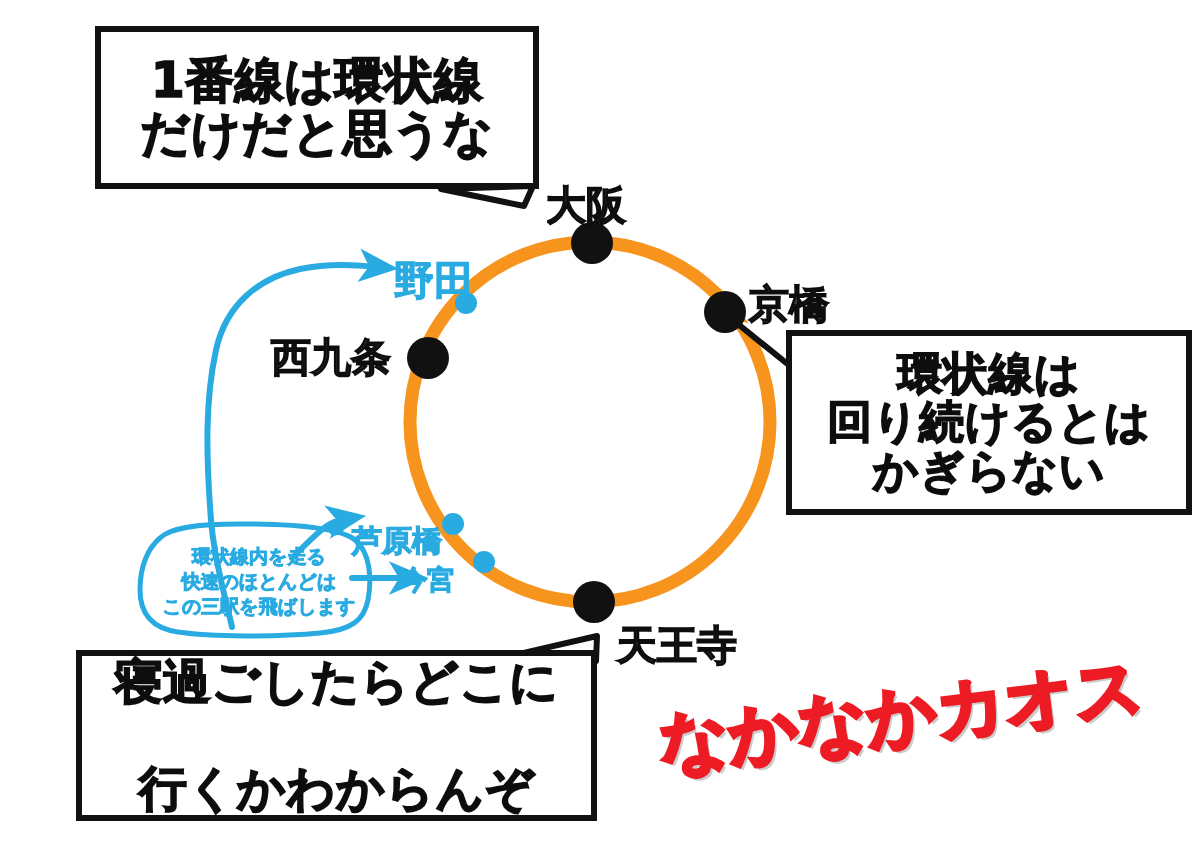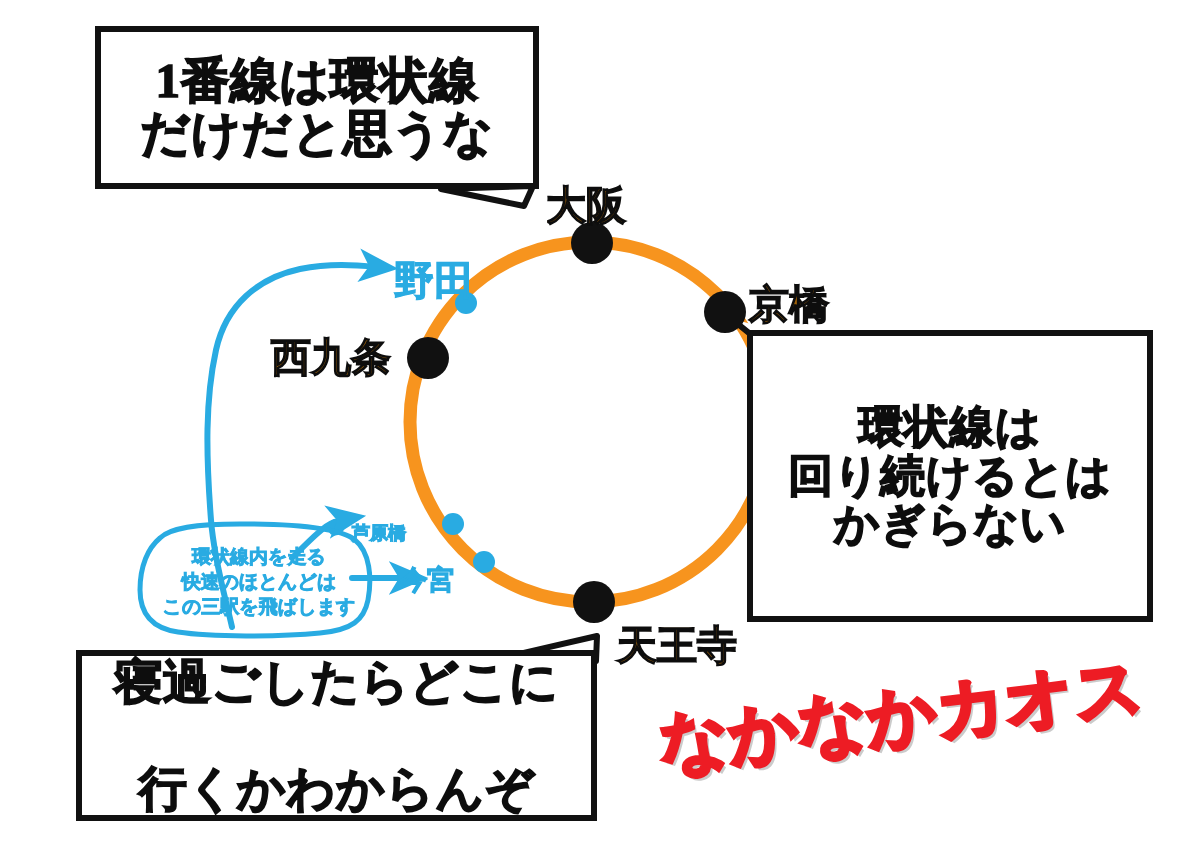--- a/index.html
+++ b/index.html
@@ -43,64 +43,63 @@
     letter-spacing: 0.01em;
     white-space: nowrap;
     line-height: 1.08;
     -webkit-text-stroke: 1.6px #0d0d0d;
   }
   #bubble-top-left {
     left: 95px;
     top: 26px;
     width: 444px;
     height: 163px;
-    font-family: Liberation Serif, serif;
   }
   #bubble-top-left .bubble-line { font-size: 49px; }
   #bubble-right {
-    left: 747px;
+    left: 786px;
     top: 330px;
     width: 406px;
-    height: 292px;
+    height: 185px;
   }
   #bubble-right .bubble-line { font-size: 45px; }
   #bubble-bottom-left {
     left: 76px;
     top: 650px;
     width: 521px;
     height: 171px;
     justify-content: space-between;
   }
   #bubble-bottom-left .bubble-line { font-size: 48px; }
 
   .station-label {
     position: absolute;
     font-weight: bold;
-    color: #a16207;
+    color: #404040;
     font-size: 40px;
     white-space: nowrap;
     -webkit-text-stroke: 1.4px #0d0d0d;
     z-index: 4;
   }
   #label-osaka   { left: 546px; top: 178px; }
   #label-kyobashi{ left: 749px; top: 277px; }
   #label-tennoji { left: 617px; top: 618px; }
   #label-nishikujo { left: 264px; top: 330px; margin-left: 7px; }
 
   .minor-label {
     position: absolute;
     font-weight: bold;
     color: #29ABE2;
     font-size: 29px;
     white-space: nowrap;
     -webkit-text-stroke: 1.2px #29ABE2;
     z-index: 4;
   }
   #label-noda      { left: 394px; top: 253px; font-size: 40px; }
-  #label-ashiharabashi { left: 352px; top: 521px; font-size: 18px; }
+  #label-ashiharabashi { left: 352px; top: 521px; font-size: 30px; }
   #label-imamiya   { left: 400px; top: 562px; font-size: 27px; }
 
   #note-box {
     position: absolute;
     left: 144px;
     top: 533px;
     width: 230px;
     height: 97px;
     display: flex;
     flex-direction: column;

